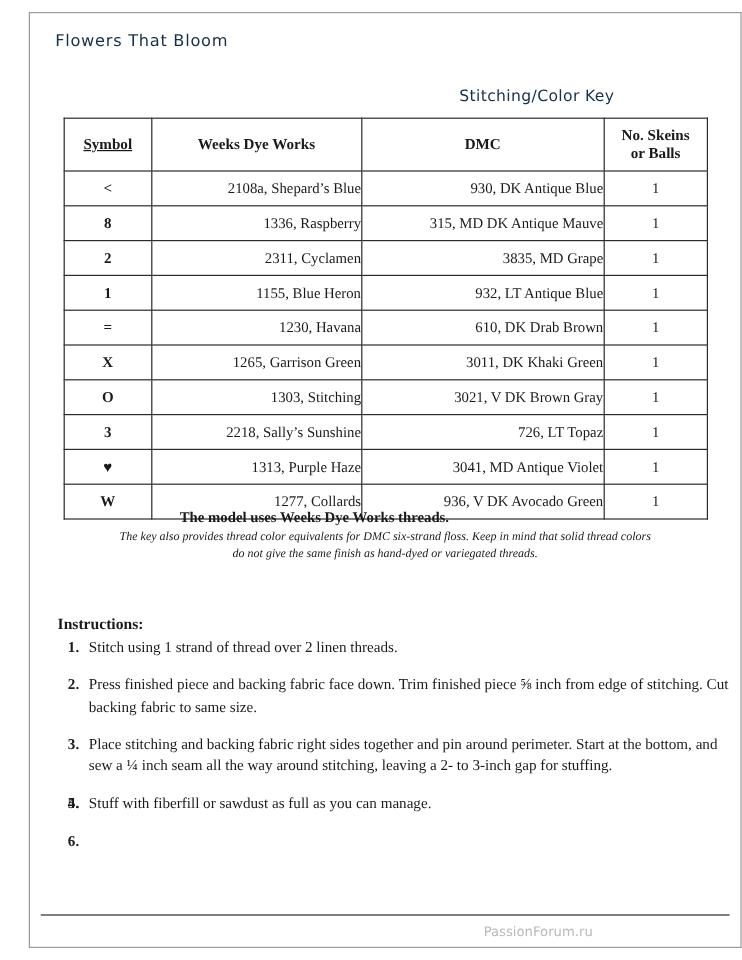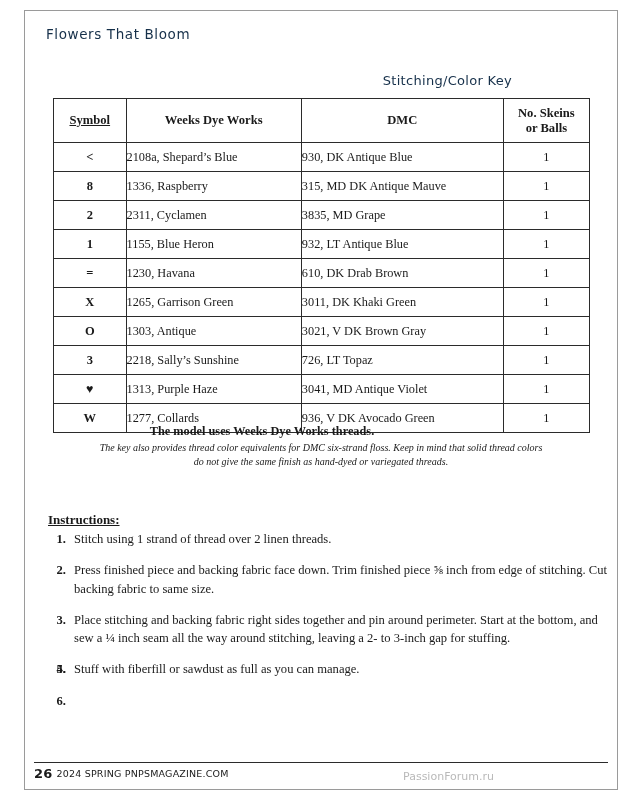--- a/index.html
+++ b/index.html
@@ -78,21 +78,21 @@
   table.key tbody td {
     height: 28px;
   }
   td.c-symbol {
     text-align: center;
     font-weight: bold;
     font-size: 12.5px;
   }
   td.c-weeks, td.c-dmc {
     padding-left: 16px;
-    text-align: left;
+    text-align: right;
   }
   td.c-skeins {
     text-align: center;
   }
   .note-bold {
     position: absolute;
     left: 0; right: 0;
     top: 424px;
     text-align: center;
     font-weight: bold;
@@ -107,21 +107,20 @@
     font-style: italic;
     font-size: 10px;
     line-height: 1.42;
   }
   .instructions-head {
     position: absolute;
     left: 36px;
     top: 512px;
     font-size: 13px;
     font-weight: bold;
-    text-decoration: underline;
   }
   ol.instructions {
     position: absolute;
     left: 34px;
     top: 530px;
     width: 540px;
     margin: 0;
     padding: 0 0 0 28px;
     list-style: none;
     font-size: 12.6px;
@@ -226,21 +225,21 @@
         <td class="c-skeins">1</td>
       </tr>
       <tr>
         <td class="c-symbol">X</td>
         <td class="c-weeks">1265, Garrison Green</td>
         <td class="c-dmc">3011, DK Khaki Green</td>
         <td class="c-skeins">1</td>
       </tr>
       <tr>
         <td class="c-symbol">O</td>
-        <td class="c-weeks">1303, Antique</td>
+        <td class="c-weeks">1303, Stitching</td>
         <td class="c-dmc">3021, V DK Brown Gray</td>
         <td class="c-skeins">1</td>
       </tr>
       <tr>
         <td class="c-symbol">3</td>
         <td class="c-weeks">2218, Sally’s Sunshine</td>
         <td class="c-dmc">726, LT Topaz</td>
         <td class="c-skeins">1</td>
       </tr>
       <tr>
@@ -282,18 +281,15 @@
     <li>
       <span class="num">5.</span>
       <span>Stuff with fiberfill or sawdust as full as you can manage.</span>
     </li>
     <li>
       <span class="num">6.</span>
     </li>
   </ol>
 
   <div class="footer-rule"></div>
-  <div class="footer">
-    <span class="pagenum">26</span><span>2024 SPRING  PNPSMAGAZINE.COM</span>
-  </div>
   <div class="watermark">PassionForum.ru</div>
 
 </div>
 
 </body></html>

